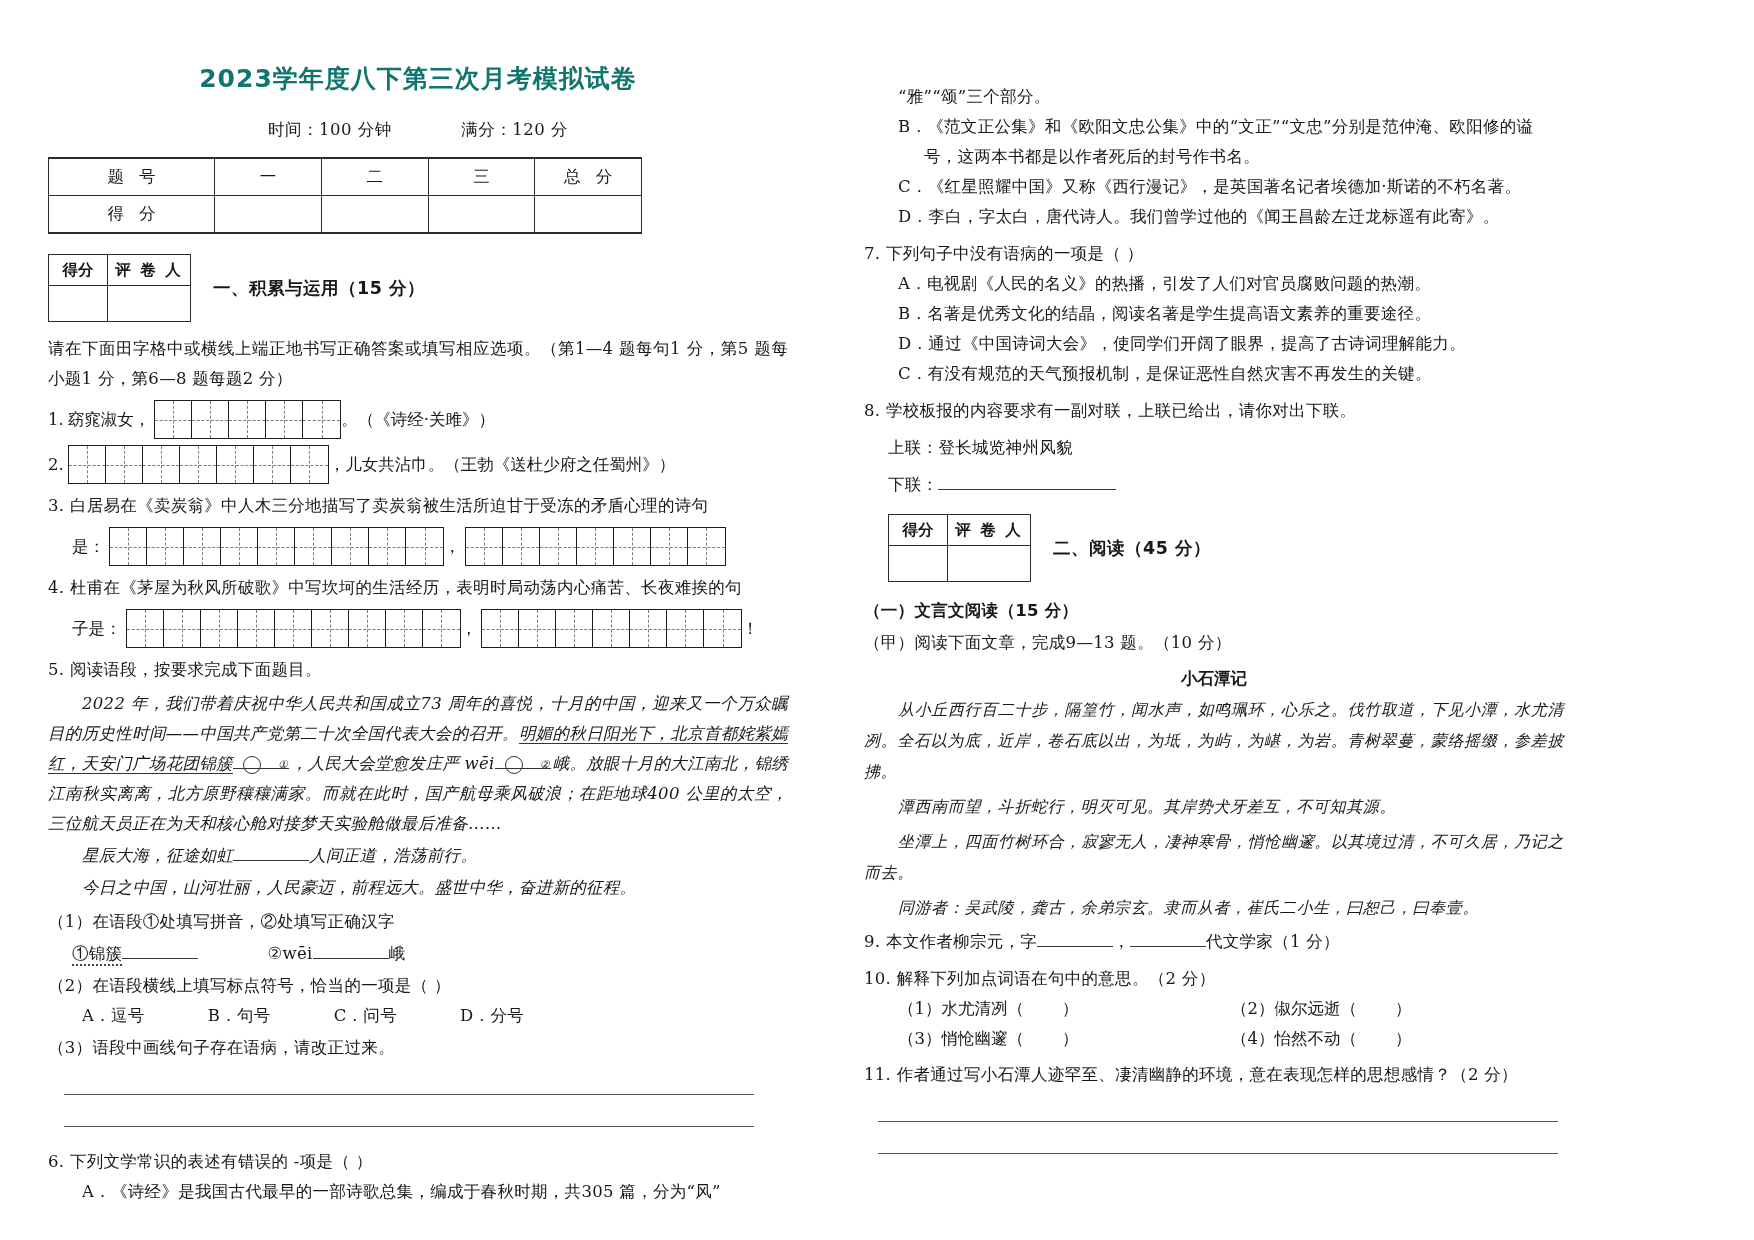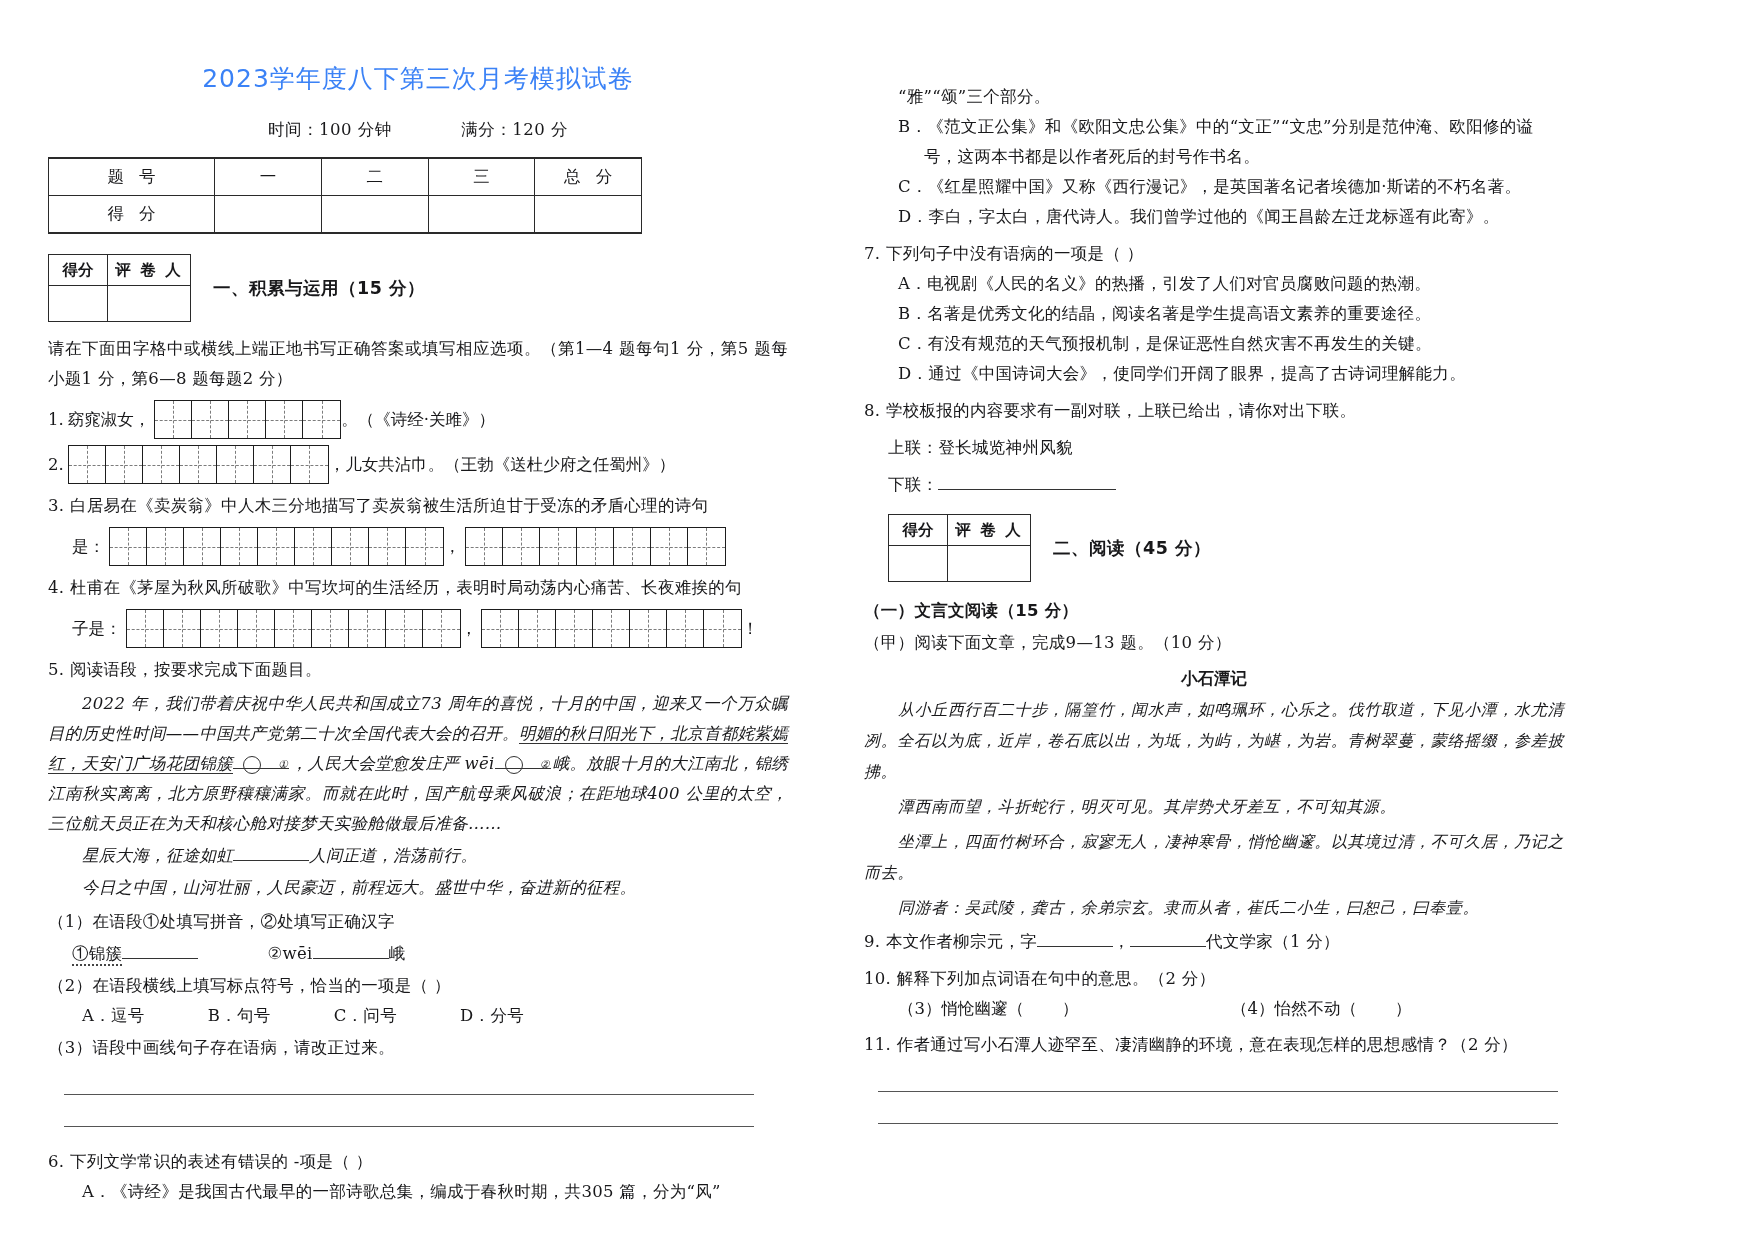--- a/index.html
+++ b/index.html
@@ -28,25 +28,25 @@
     top: 0;
     box-sizing: border-box;
   }
   .col-left  { left: 48px;  width: 740px;  }
   .col-right { left: 864px; width: 700px; }
 
   
   .paper-title {
     text-align: center;
     font-family: "DejaVu Sans", "Liberation Sans", sans-serif;
-    font-weight: normal;
+    font-weight: bold;
     font-size: 25px;
     letter-spacing: 1px;
     margin-top: 62px;
-    color: #3b82f6;
+    color: #0f766e;
   }
   .meta-line {
     text-align: center;
     font-size: 16.5px;
     margin-top: 24px;
     letter-spacing: 0.5px;
   }
   .meta-line .gap { display: inline-block; width: 58px; }
 
   
@@ -402,22 +402,22 @@
     <div class="q-opts hang" style="padding-left:26px;text-indent:-26px;">B．《范文正公集》和《欧阳文忠公集》中的“文正”“文忠”分别是范仲淹、欧阳修的谥号，这两本书都是以作者死后的封号作书名。</div>
     <div class="q-opts hang" style="padding-left:26px;text-indent:-26px;">C．《红星照耀中国》又称《西行漫记》，是英国著名记者埃德加·斯诺的不朽名著。</div>
     <div class="q-opts hang" style="padding-left:26px;text-indent:-26px;">D．李白，字太白，唐代诗人。我们曾学过他的《闻王昌龄左迁龙标遥有此寄》。</div>
 
     <div class="q hang">
       <span>7.</span>
       <span>下列句子中没有语病的一项是（      ）</span>
     </div>
     <div class="q-opts">A．电视剧《人民的名义》的热播，引发了人们对官员腐败问题的热潮。</div>
     <div class="q-opts">B．名著是优秀文化的结晶，阅读名著是学生提高语文素养的重要途径。</div>
+    <div class="q-opts">D．通过《中国诗词大会》，使同学们开阔了眼界，提高了古诗词理解能力。</div>
     <div class="q-opts">C．有没有规范的天气预报机制，是保证恶性自然灾害不再发生的关键。</div>
-    <div class="q-opts">D．通过《中国诗词大会》，使同学们开阔了眼界，提高了古诗词理解能力。</div>
 
     <div class="q hang">
       <span>8.</span>
       <span>学校板报的内容要求有一副对联，上联已给出，请你对出下联。</span>
     </div>
     <div class="q sub">上联：登长城览神州风貌</div>
     <div class="q sub">
       <span>下联：</span><span class="blank" style="width:178px;"></span>
     </div>
 
@@ -451,20 +451,28 @@
       <span>9.</span>
       <span>本文作者柳宗元，字</span><span class="blank b-md"></span><span>，</span><span class="blank b-md"></span><span>代文学家（1 分）</span>
     </div>
 
     <div class="q hang">
       <span>10.</span>
       <span>解释下列加点词语在句中的意思。（2 分）</span>
     </div>
     <div class="two-col-sub">
       <div>
+        <span>（1）水尤清冽（</span><span class="paren"></span>）
+      </div>
+      <div>
+        <span>（2）俶尔远逝（</span><span class="paren"></span>）
+      </div>
+    </div>
+    <div class="two-col-sub">
+      <div>
         <span>（3）悄怆幽邃（</span><span class="paren"></span>）
       </div>
       <div>
         <span>（4）怡然不动（</span><span class="paren"></span>）
       </div>
     </div>
 
     <div class="q hang" style="margin-top:6px;">
       <span>11.</span>
       <span>作者通过写小石潭人迹罕至、凄清幽静的环境，意在表现怎样的思想感情？（2 分）</span>

